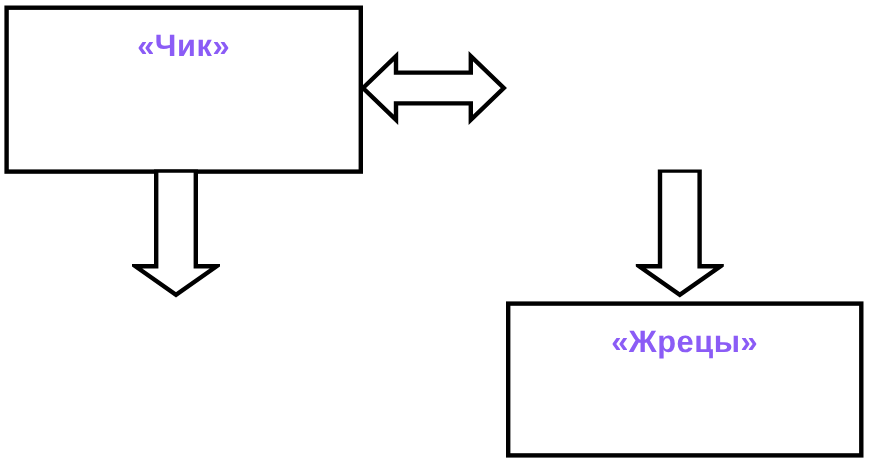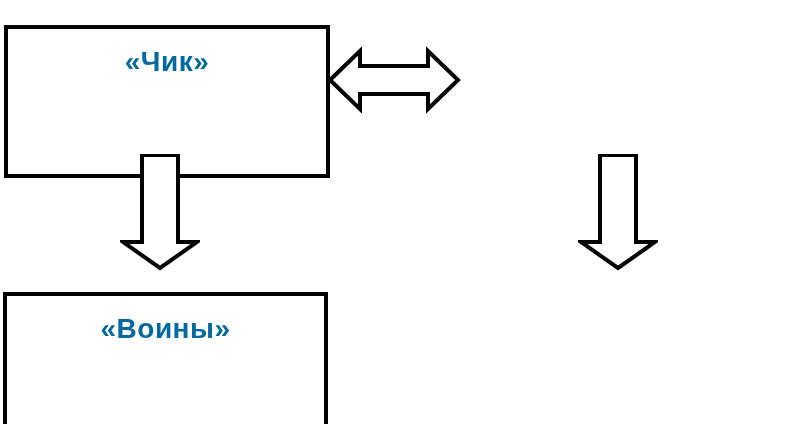--- a/index.html
+++ b/index.html
@@ -16,23 +16,22 @@
     overflow: hidden;
   }
   .node {
     position: absolute;
     box-sizing: border-box;
     border: 4px solid #000000;
     background: #ffffff;
     text-align: center;
     font-weight: bold;
     font-size: 28px;
-    color: #0369a1;
+    color: #8b5cf6;
     letter-spacing: 0.5px;
-    margin-top: 20px;
   }
   .node .label {
     display: block;
     padding-top: 17px;
   }
   .node-top-left     { left: 4px;   top: 5px;   width: 326px; height: 153px; }
   .node-top-right    { left: 458px; top: 4px;   width: 326px; height: 154px; }
   .node-bottom-left  { left: 3px;   top: 272px; width: 325px; height: 145px; }
   .node-bottom-right { left: 460px; top: 274px; width: 325px; height: 142px; }
   .arrow {
@@ -52,24 +51,24 @@
 </head>
 <body>
 
 <div class="diagram">
 
   <div class="node node-top-left">
     <span class="label">«Чик»</span>
   </div>
 
 
-  <div class="node node-bottom-left">
-    <span class="label">«Воины»</span>
+
+  <div class="node node-bottom-right">
+    <span class="label">«Жрецы»</span>
   </div>
-
 
   <div class="arrow arrow-horizontal">
     <svg width="134" height="70" viewBox="0 0 134 70">
       <polygon points="3,35 33,6 33,21 101,21 101,6 131,35 101,64 101,49 33,49 33,64"></polygon>
     </svg>
   </div>
 
   <div class="arrow arrow-down-left">
     <svg width="80" height="117" viewBox="0 0 80 117">
       <polygon points="22,1 22,88 3,88 40,114 77,88 58,88 58,1"></polygon>

